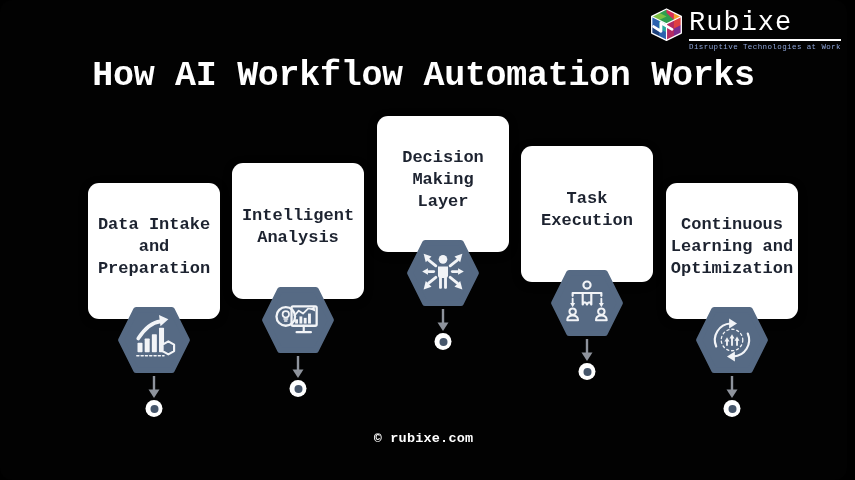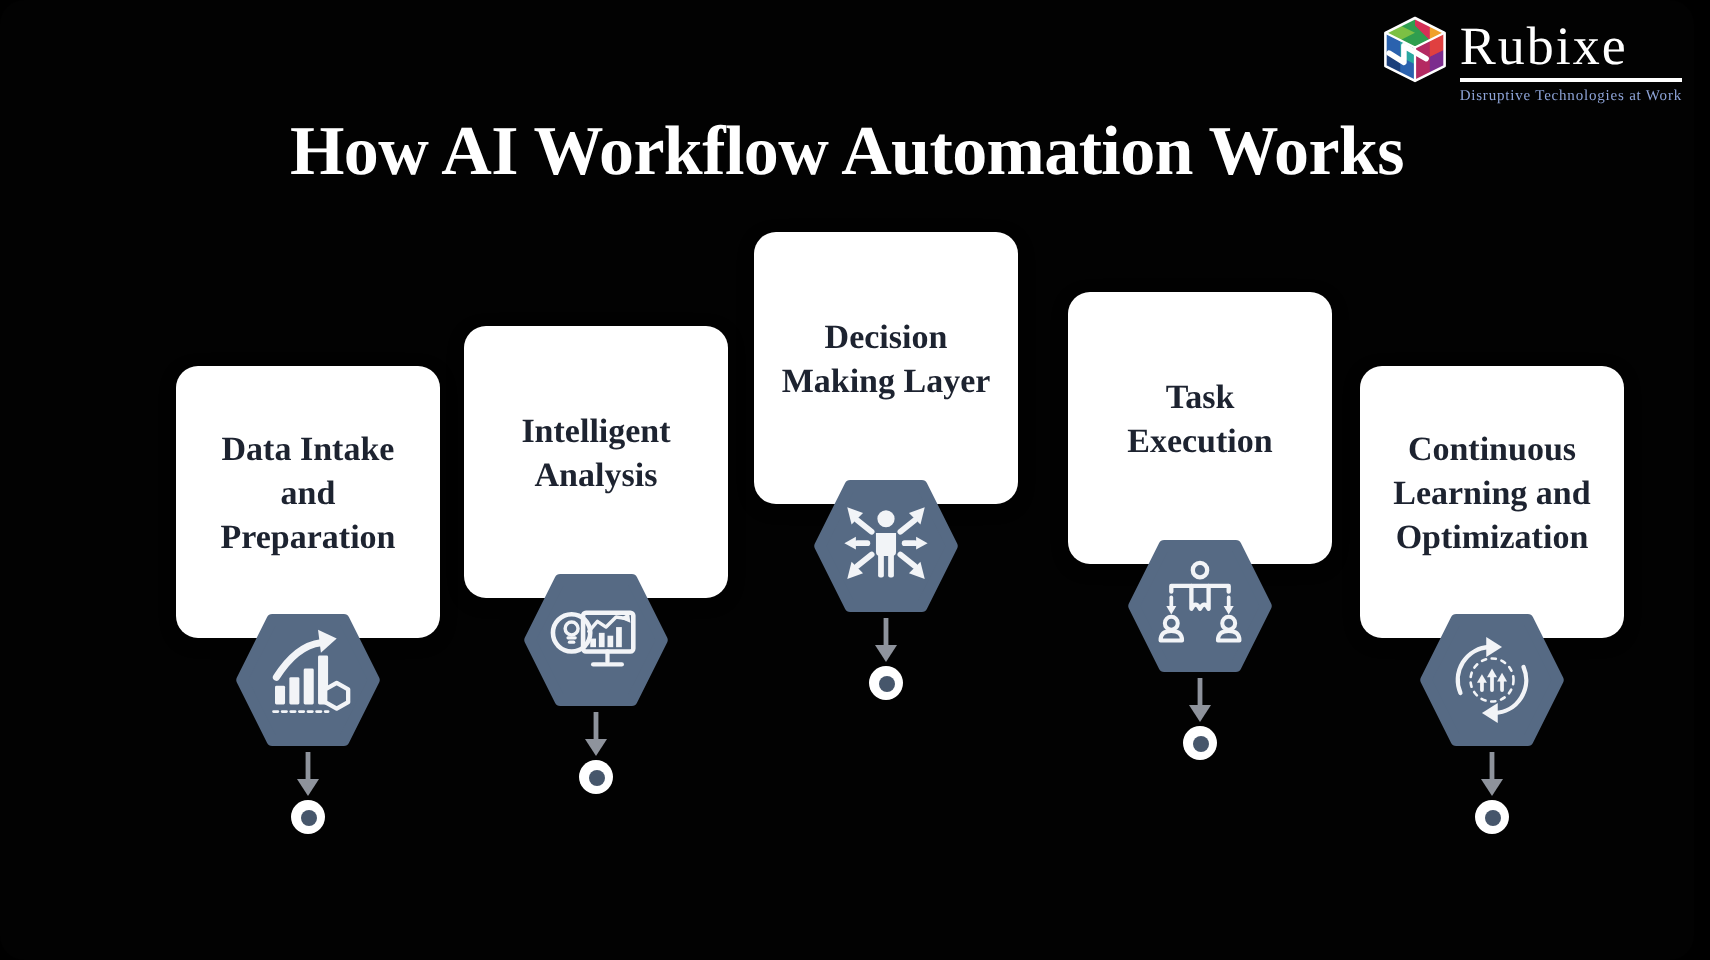--- a/index.html
+++ b/index.html
@@ -1,19 +1,19 @@
 <!DOCTYPE html>
 <html><head>
 <meta charset="utf-8">
 <style>
   html,body{margin:0;padding:0;background:#000;}
   .canvas{
     position:relative;width:847px;height:480px;overflow:hidden;
     background:var(--bg,#020202);
-    font-family:Liberation Serif, serif;
+    font-family:Liberation Mono, monospace;
     border-radius:12px;
   }
 
   
   .logo{position:absolute;top:7px;right:6px;display:flex;align-items:flex-start;gap:4px;}
   .logo-cube{width:37px;height:41px;flex:0 0 auto;}
   .logo-text-col{display:flex;flex-direction:column;align-items:flex-start;padding-top:3px;}
   .logo-brand{color:#fff;font-size:27px;line-height:1;letter-spacing:1px;font-weight:400;}
   .logo-rule{width:100%;height:2px;background:#fff;margin-top:2px;}
   .logo-tagline{color:var(--tagline,#8ea4d8);font-size:7.5px;letter-spacing:.4px;margin-top:2px;white-space:nowrap;}
@@ -22,22 +22,22 @@
   .title{
     position:absolute;top:52px;left:0;right:0;text-align:center;
     color:#fff;font-size:35px;font-weight:bold;letter-spacing:-.3px;margin:4px;
   }
 
   
   .step{position:absolute;width:132px;height:240px;}
   .s1{left:88px;top:183px;}
   .s2{left:232px;top:146px;margin-top:17px;}
   .s3{left:377px;top:116px;}
-  .s4{left:534px;top:146px;}
-  .s5{left:680px;top:183px;}
+  .s4{left:521px;top:146px;}
+  .s5{left:666px;top:183px;}
 
   .card{
     position:absolute;left:0;top:0;width:132px;height:136px;
     background:var(--card,#ffffff);border-radius:11px;
     display:flex;align-items:center;justify-content:center;
     box-shadow:0 2px 8px rgba(0,0,0,.45);
     padding:6px 8px 14px 8px;box-sizing:border-box;
   }
   .card-label{
     color:var(--cardText,#1d2330);font-weight:bold;font-size:17px;line-height:1.3;
@@ -235,14 +235,15 @@
     </svg>
     <svg class="connector" viewBox="0 0 14 23">
       <line x1="7" y1="0" x2="7" y2="14" class="connector-line" stroke-width="2.4" stroke="#8e939c"></line>
       <polygon class="connector-head" points="1.5,13.5 12.5,13.5 7,22" fill="#8e939c"></polygon>
     </svg>
     <span class="dot">
         <span class="dot-inner"></span>
       </span>
   </div>
 
+  <div class="footer">© rubixe.com</div>
 
 </div>
 
 </body></html>

